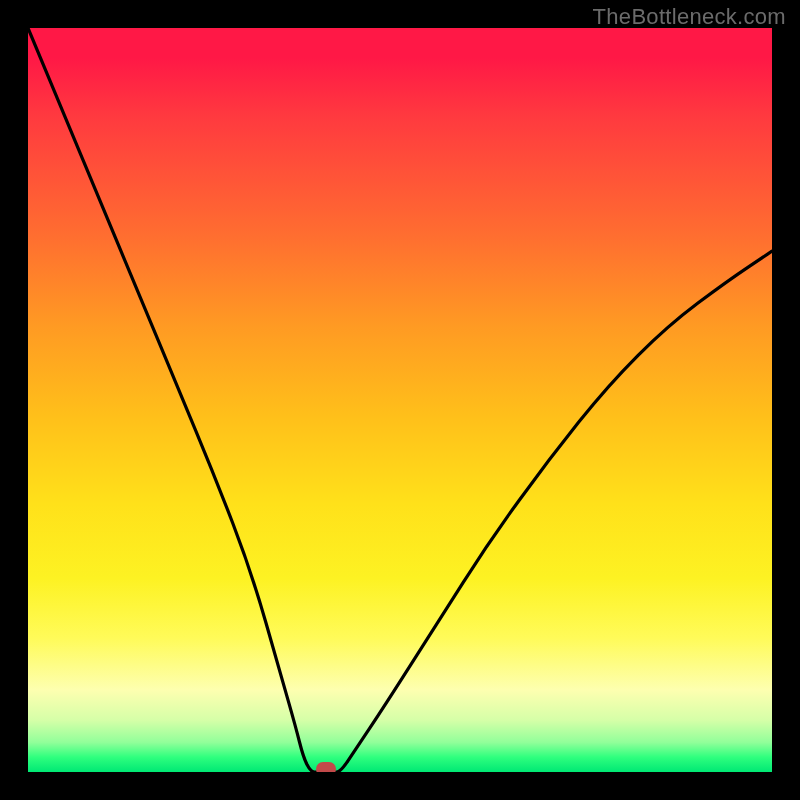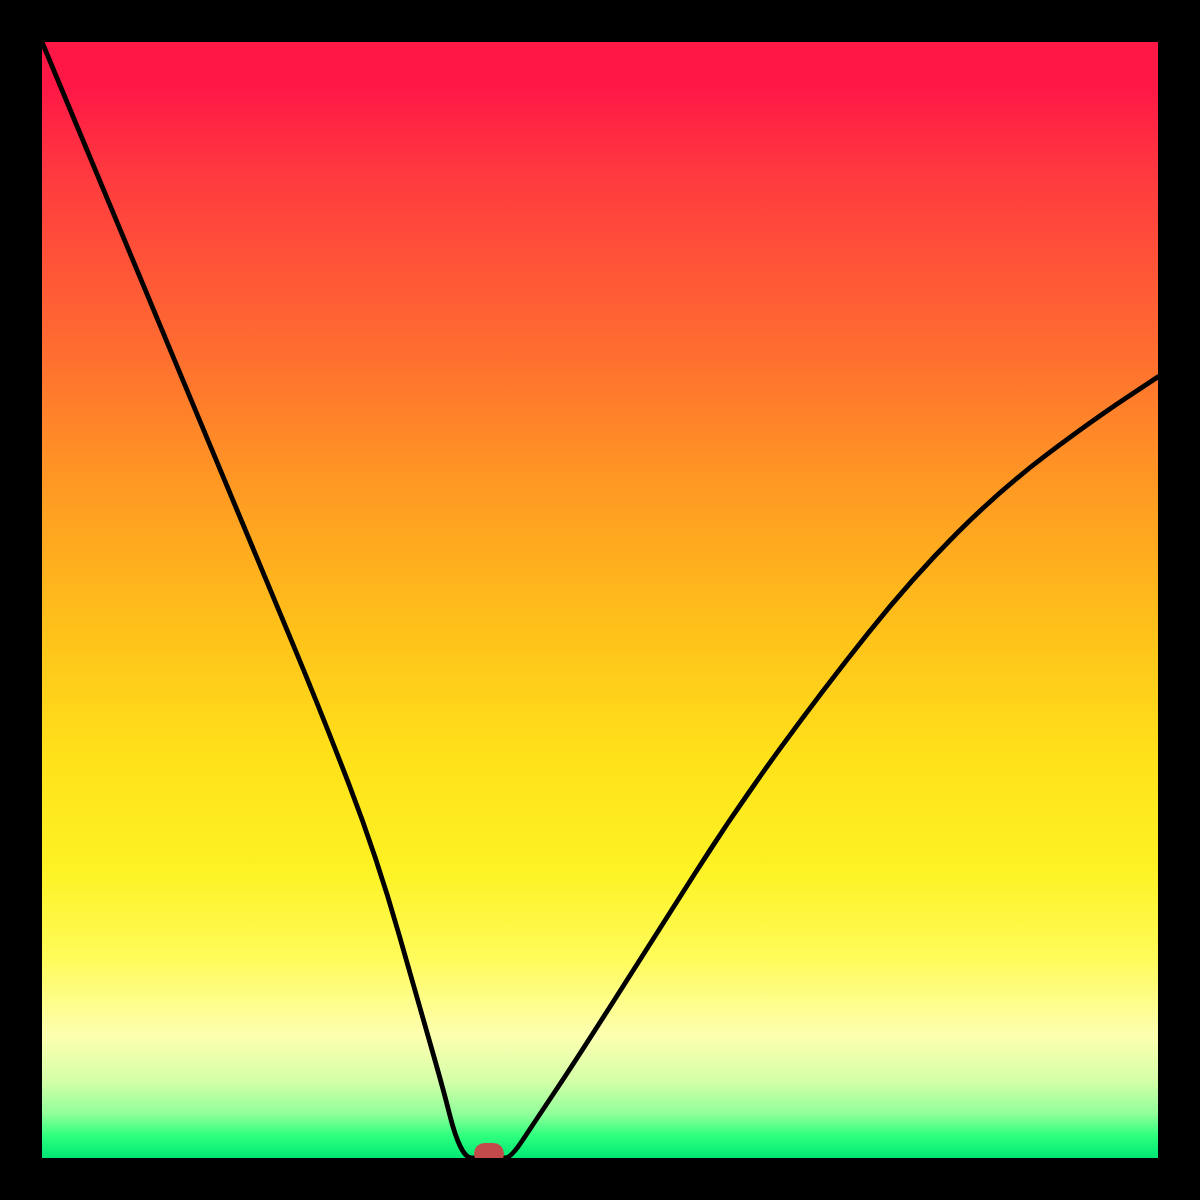--- a/index.html
+++ b/index.html
@@ -70,20 +70,21 @@
     border-radius: 7px;
     background: #c24a4a;
     transform: translate(-50%, -50%);
   }
 </style>
 </head>
 <body>
 
 <div class="frame">
 
+  <div class="watermark">TheBottleneck.com</div>
 
   <div class="plot-area">
     <div class="gradient"></div>
 
     <svg class="curve-svg" viewBox="0 0 744 744" preserveAspectRatio="none">
       <path id="curve-path" fill="none" stroke="#000" stroke-width="3.2" stroke-linecap="round" stroke-linejoin="round" d="M 0.00 0.00 Q 0.00 0.00 18.60 44.64 Q 37.20 89.28 55.80 133.92 Q 74.40 178.56 93.00 223.20 Q 111.60 267.84 130.20 312.48 Q 148.80 357.12 167.40 401.76 Q 186.00 446.40 204.60 494.76 Q 223.20 543.12 238.08 595.20 Q 252.96 647.28 260.40 673.32 Q 267.84 699.36 271.56 714.24 Q 275.28 729.12 279.00 736.56 Q 282.72 744.00 286.44 744.00 Q 290.16 744.00 293.88 744.00 Q 297.60 744.00 301.32 744.00 Q 305.04 744.00 308.76 744.00 Q 312.48 744.00 319.92 732.84 Q 327.36 721.68 342.24 699.36 Q 357.12 677.04 383.16 636.12 Q 409.20 595.20 435.24 554.28 Q 461.28 513.36 491.04 472.44 Q 520.80 431.52 550.56 394.32 Q 580.32 357.12 610.08 327.36 Q 639.84 297.60 669.60 275.28 Q 699.36 252.96 721.68 238.08 T 744.00 223.20"></path>
     </svg>
 
     <div id="marker" class="marker" style="left: 297.6px; top: 741px; background: rgb(194, 74, 74);"></div>
   </div>

